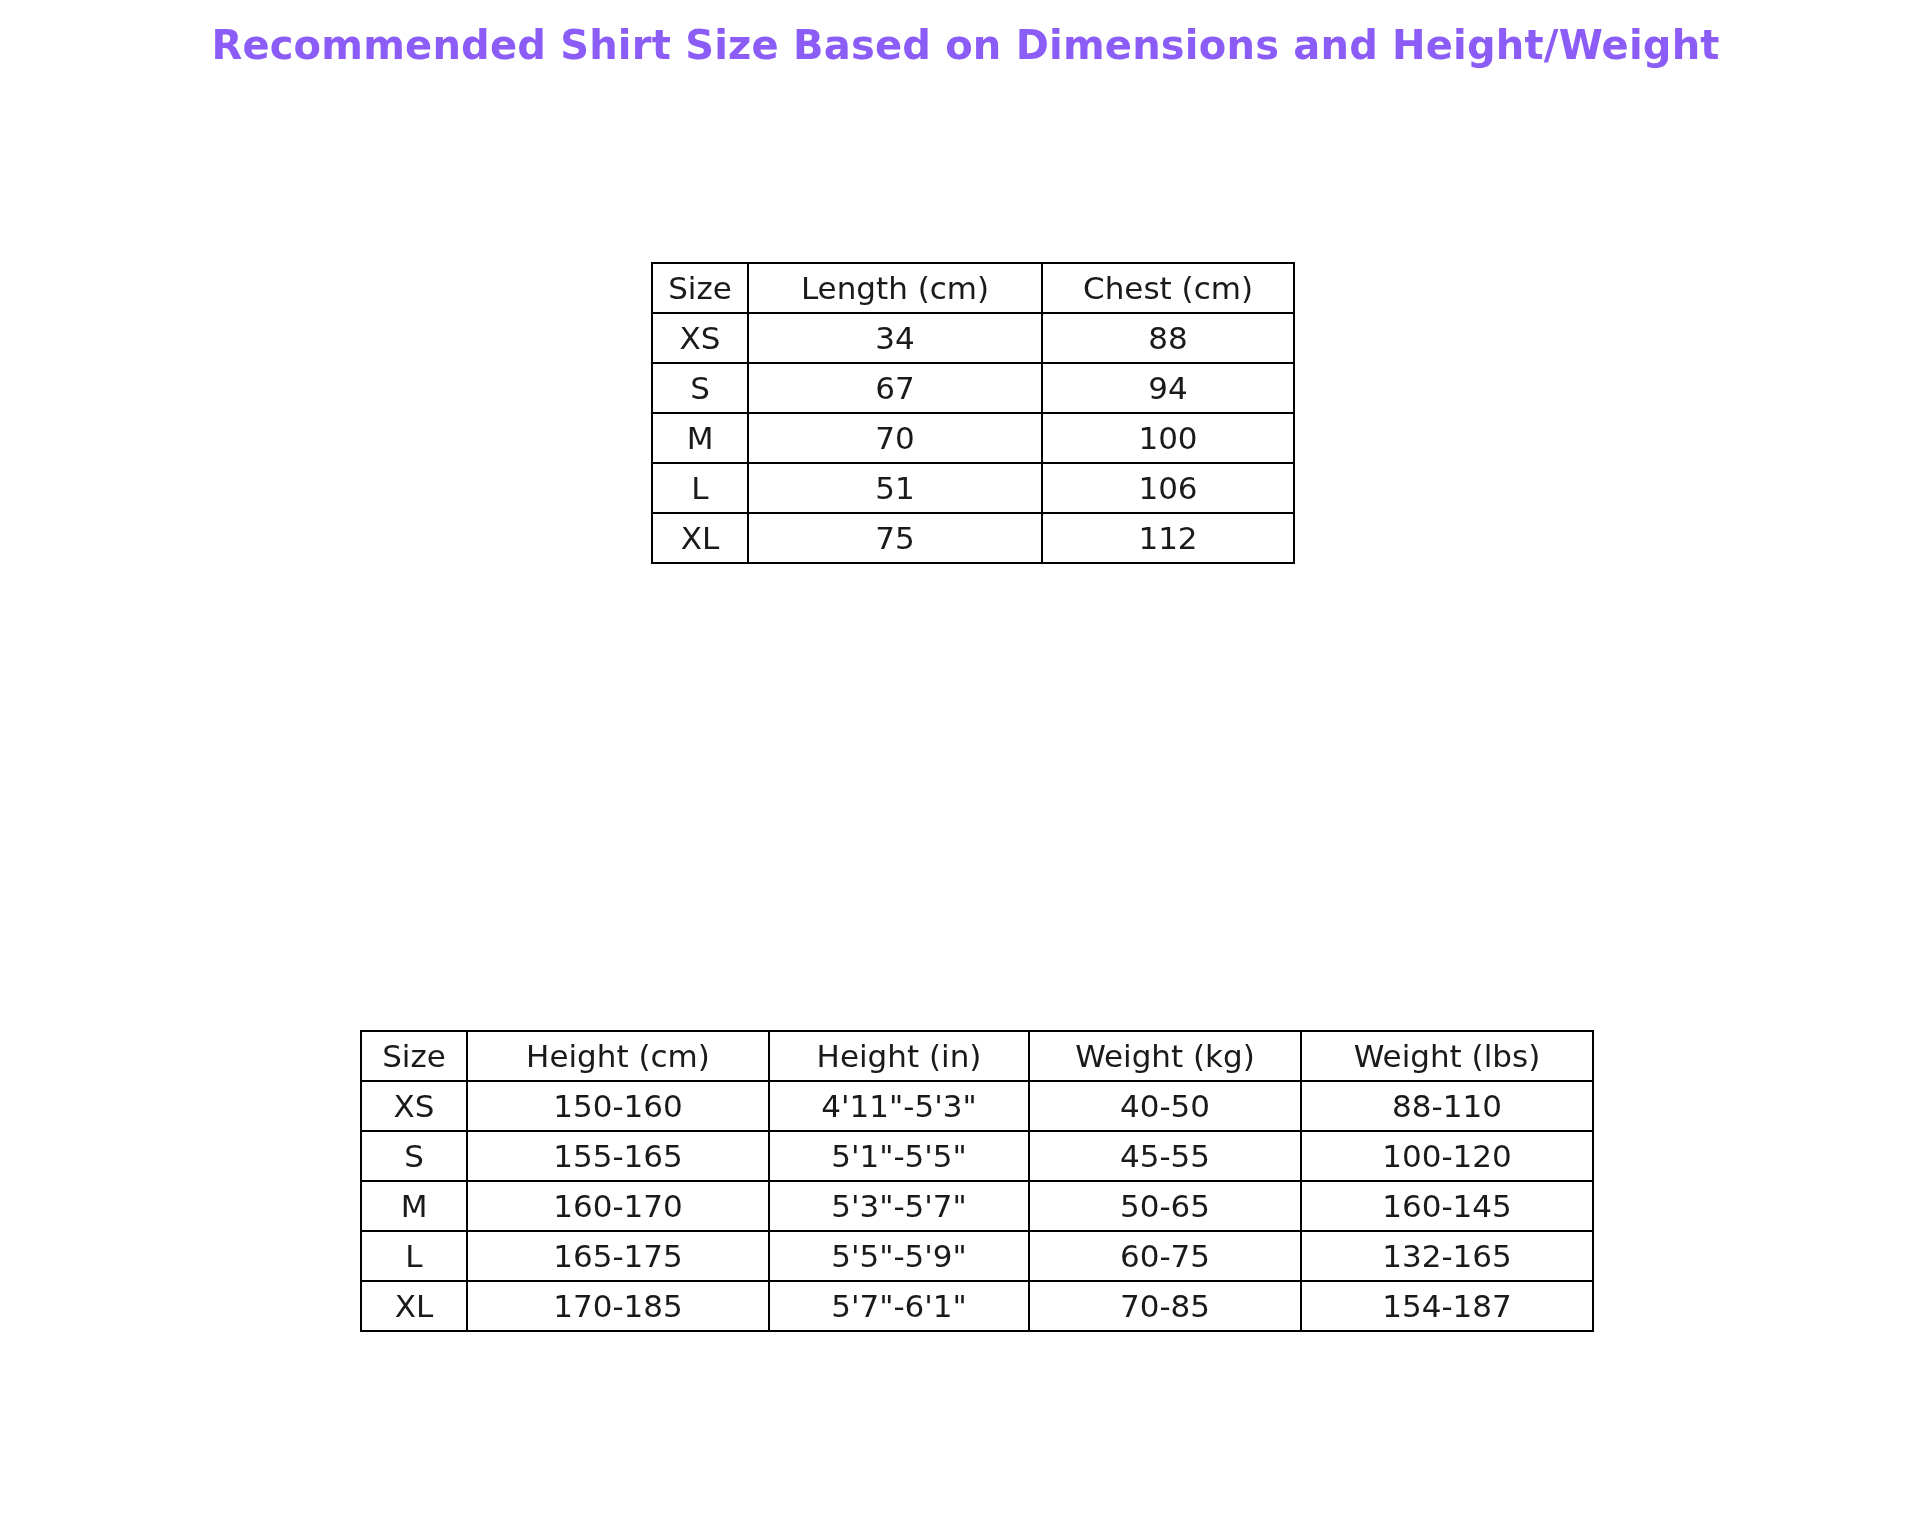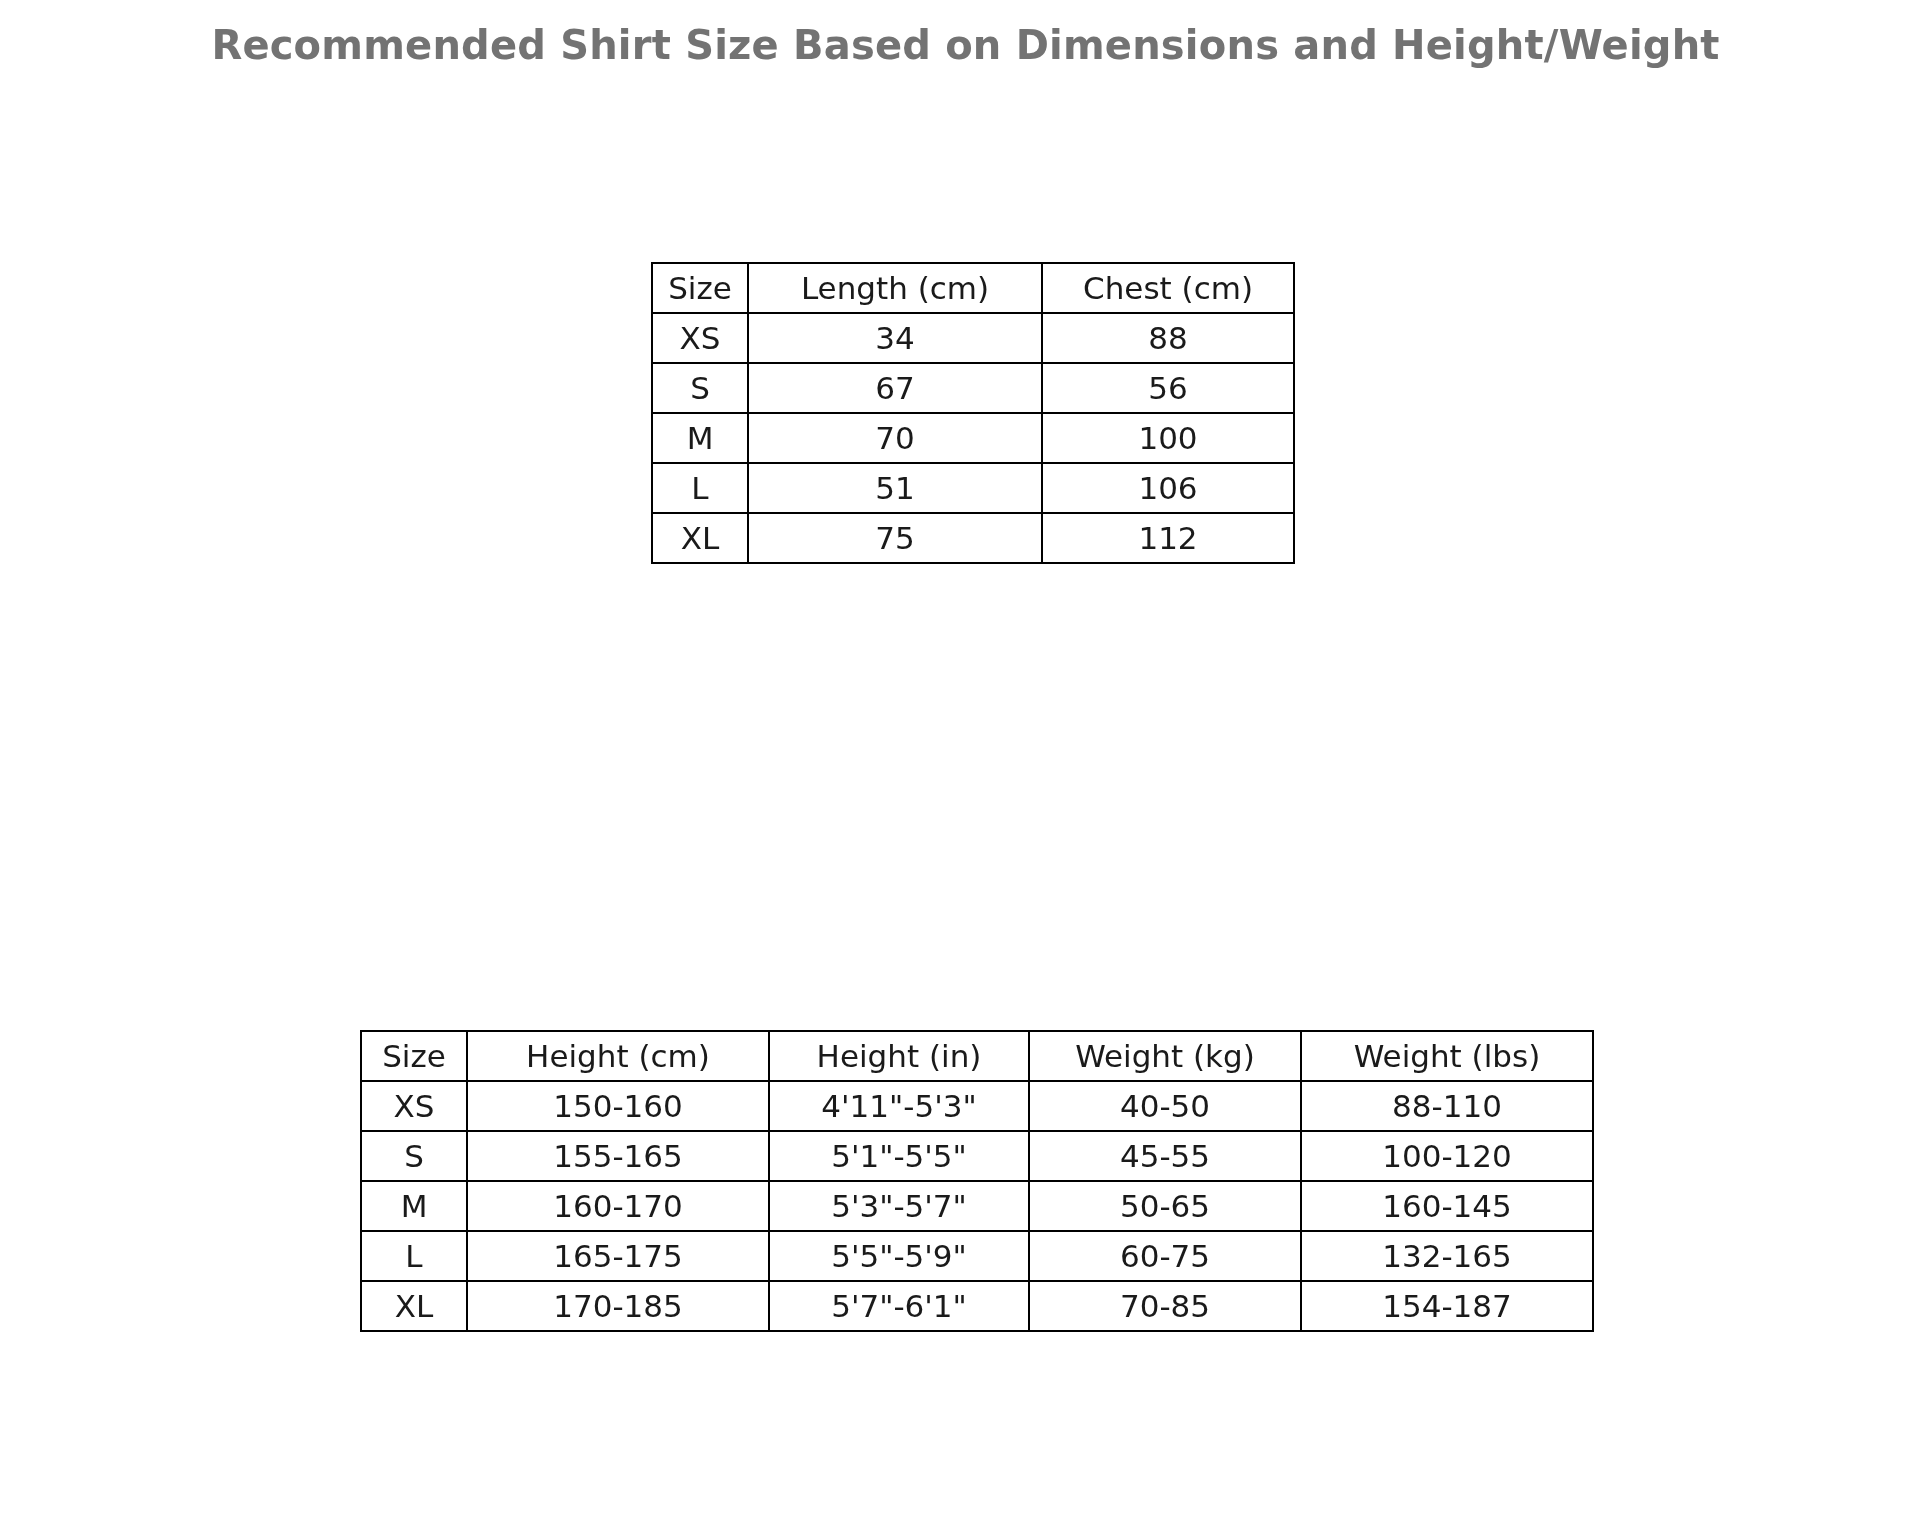--- a/index.html
+++ b/index.html
@@ -16,21 +16,21 @@
     overflow: hidden;
   }
   .page-title {
     position: absolute;
     top: 22px;
     left: 0;
     width: 1931px;
     text-align: center;
     font-size: 40px;
     font-weight: bold;
-    color: #737373;
+    color: #8b5cf6;
     letter-spacing: 0.2px;
     white-space: nowrap;
   }
   table.grid {
     position: absolute;
     border-collapse: collapse;
     font-size: 31px;
     color: #1a1a1a;
   }
   table.grid td, table.grid th {
@@ -78,21 +78,21 @@
   </thead>
   <tbody>
     <tr>
       <td>XS</td>
       <td>34</td>
       <td>88</td>
     </tr>
     <tr>
       <td>S</td>
       <td>67</td>
-      <td>56</td>
+      <td>94</td>
     </tr>
     <tr>
       <td>M</td>
       <td>70</td>
       <td>100</td>
     </tr>
     <tr>
       <td>L</td>
       <td>51</td>
       <td>106</td>

